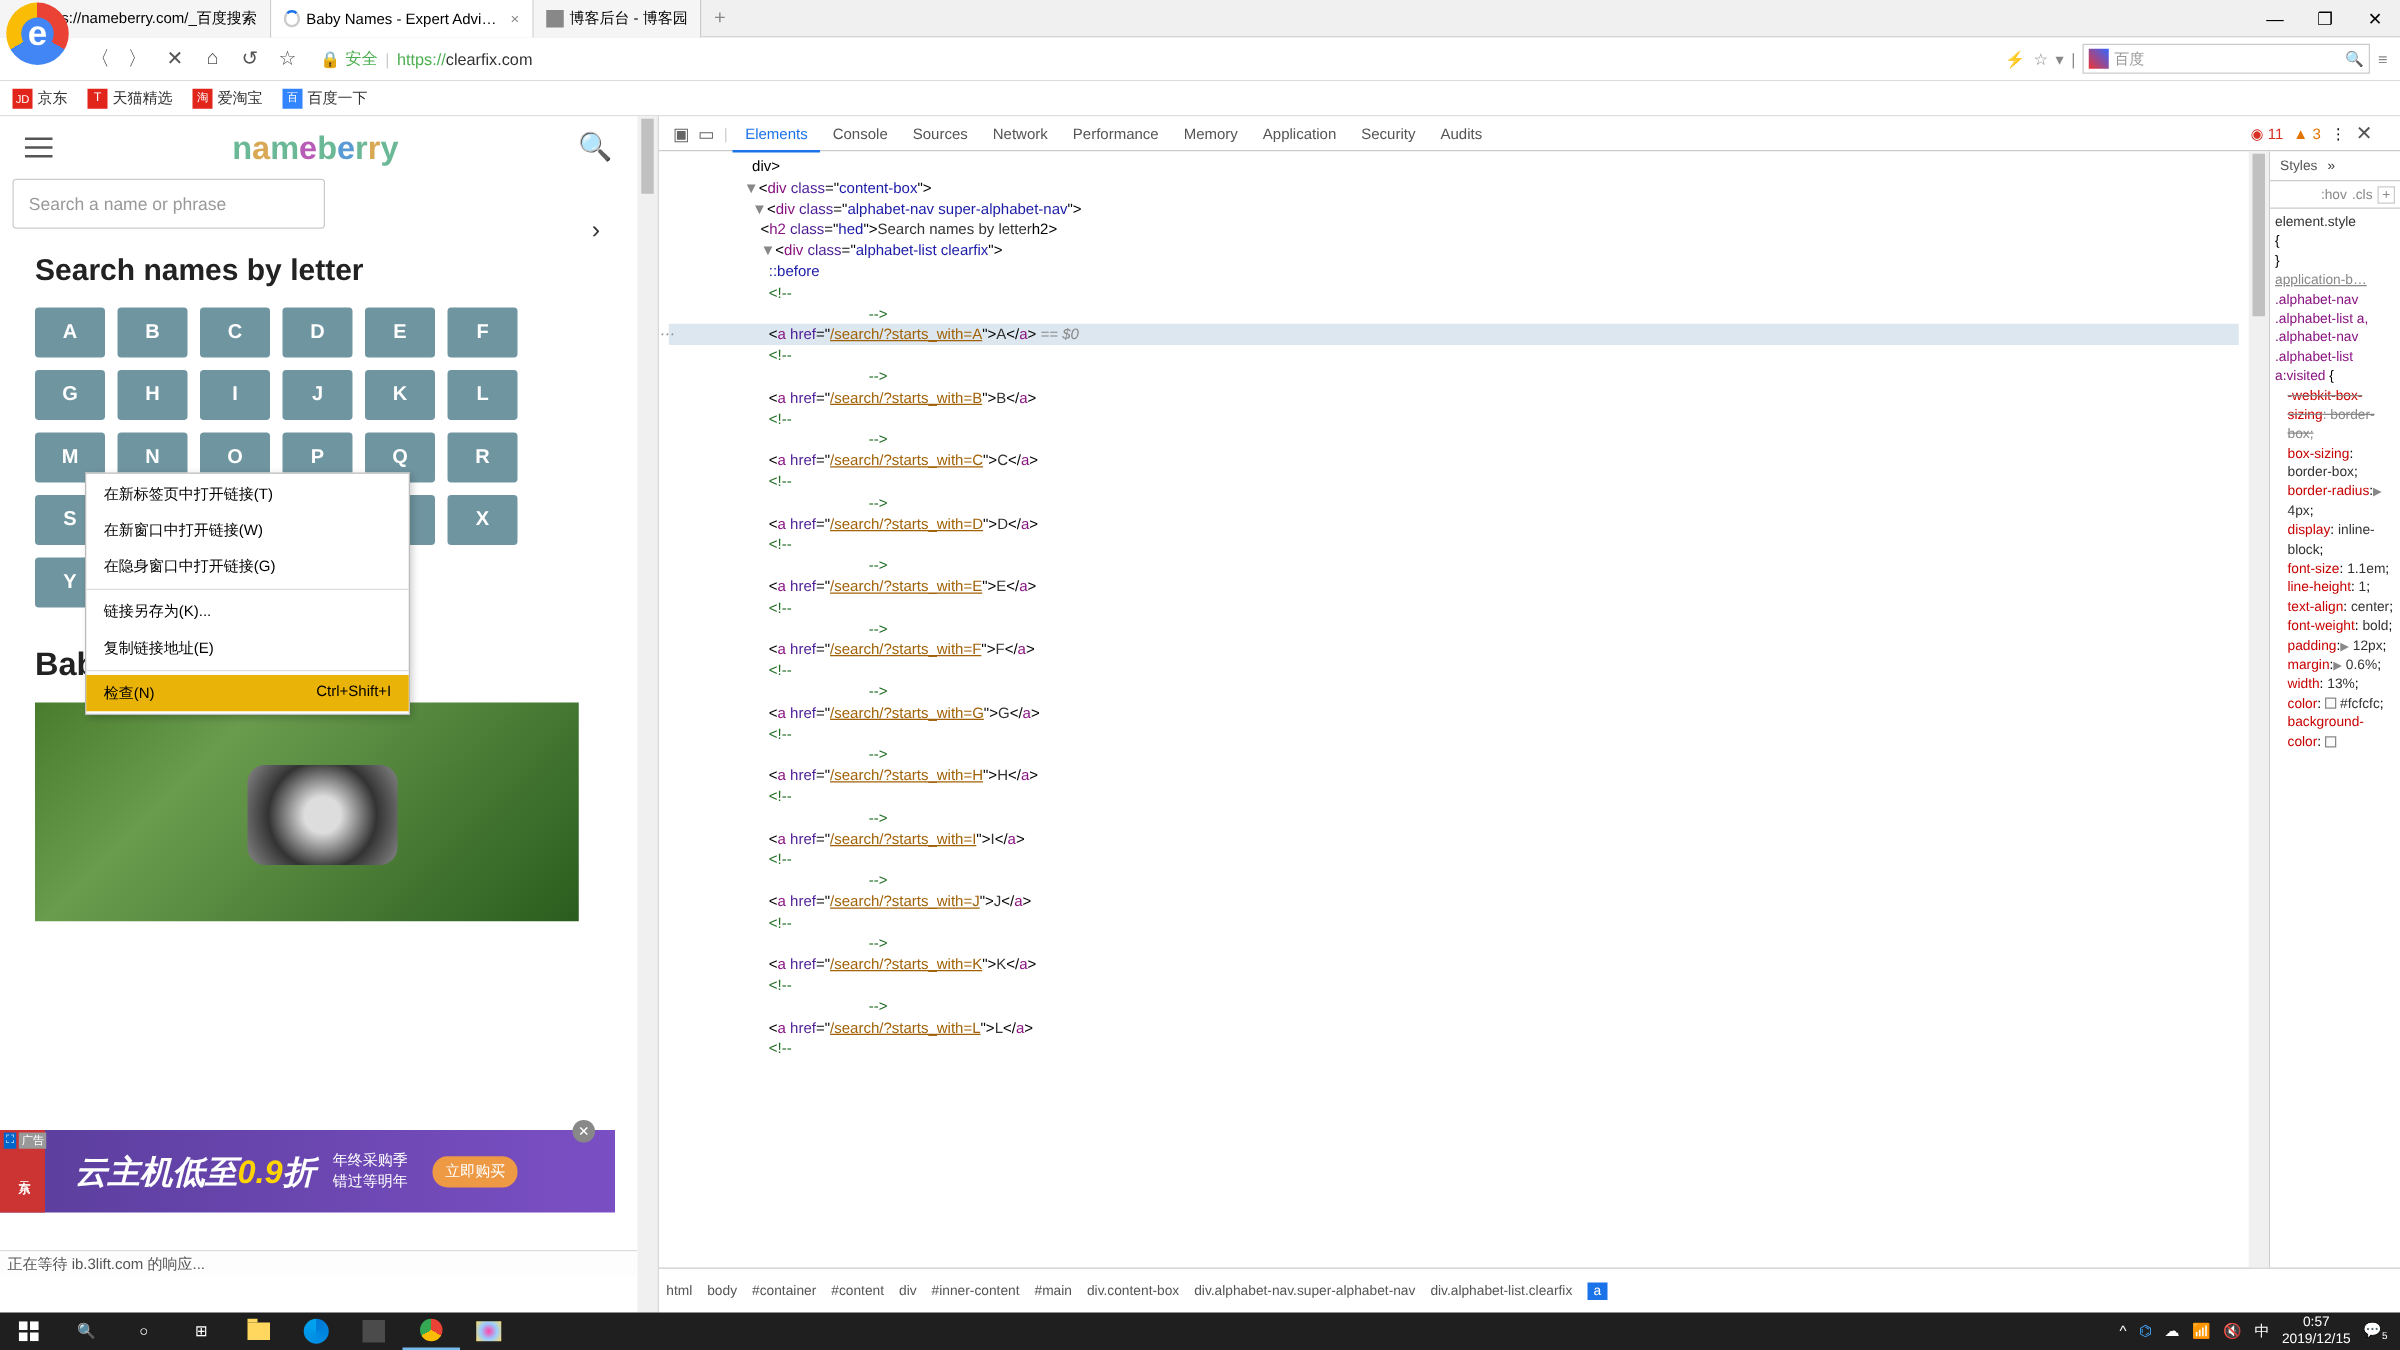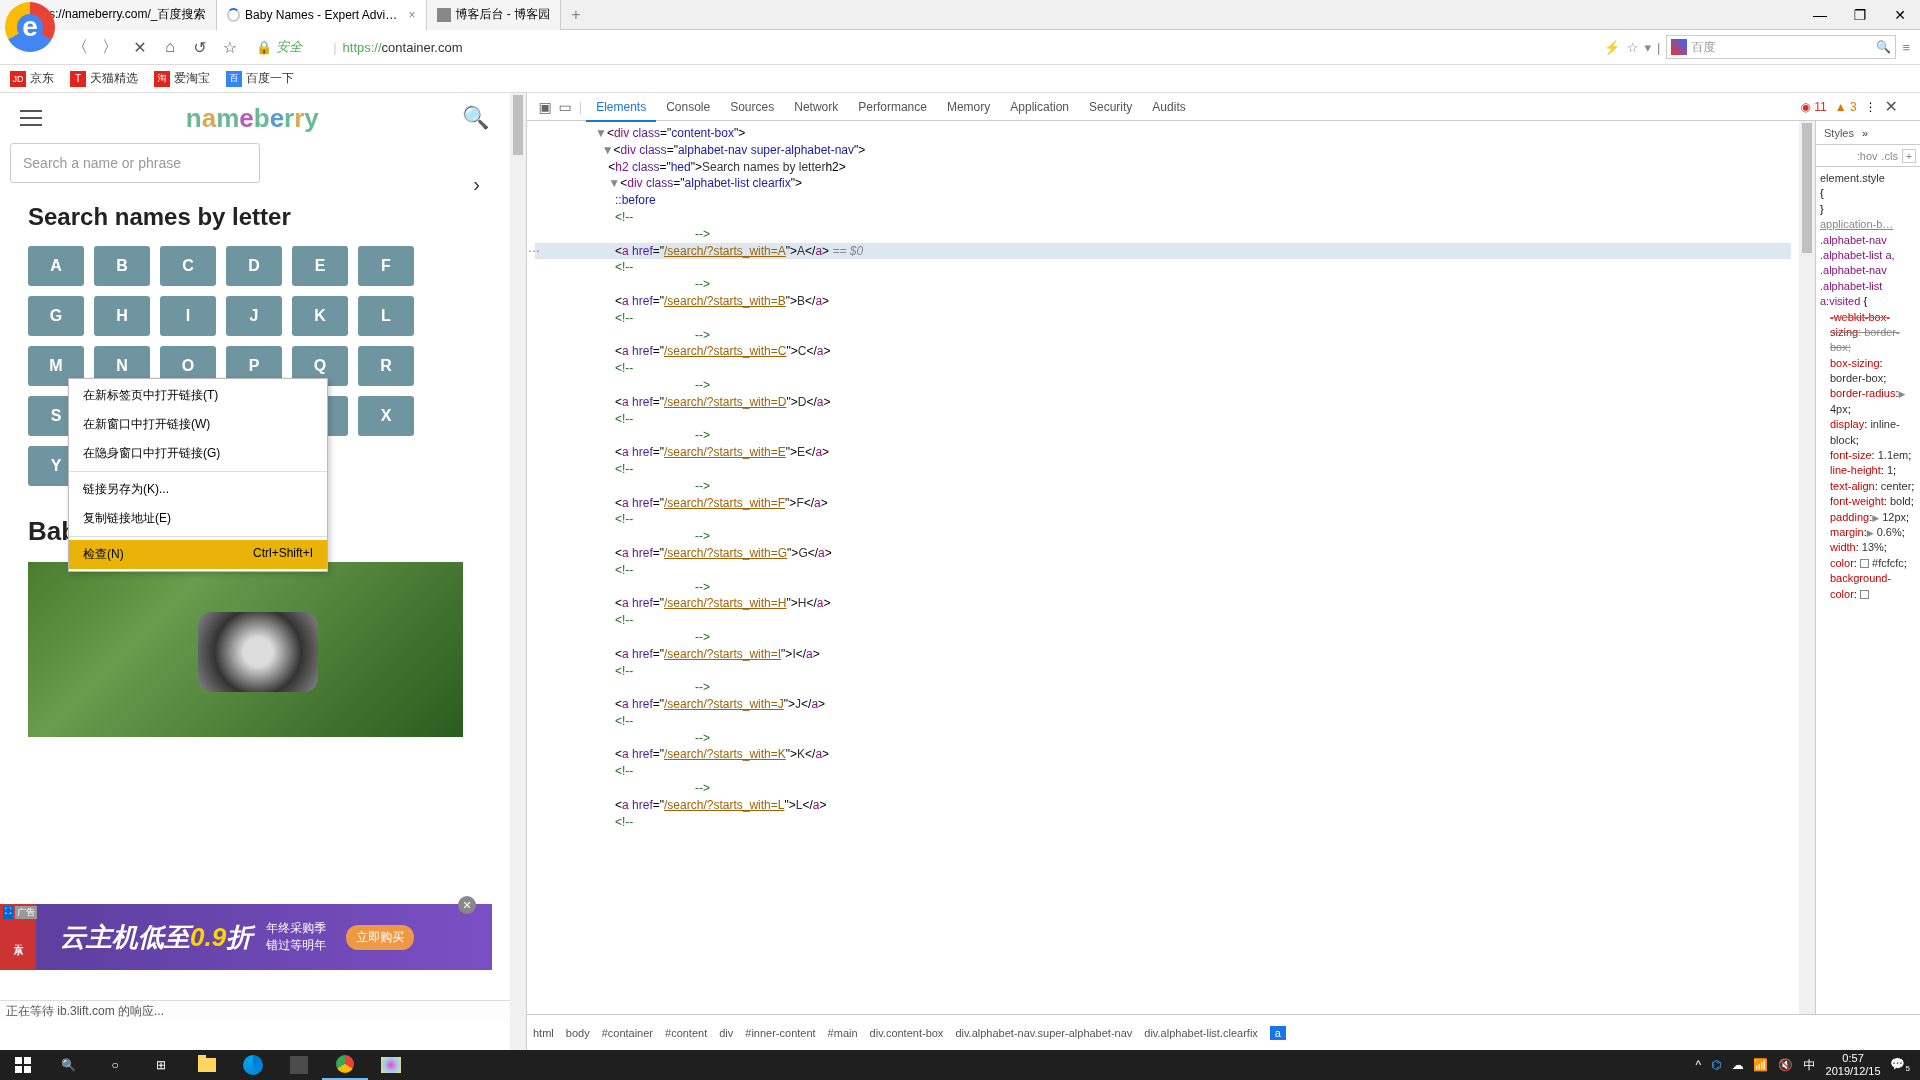--- a/index.html
+++ b/index.html
@@ -16,21 +16,21 @@
   .tab .favicon { width: 14px; height: 14px; margin-right: 5px; display:inline-block; }
   .tab .close { margin-left: 10px; color: #888; }
   .tab-add { padding: 0 10px; color: #888; }
   .win-controls { position: absolute; right: 0; top: 0; height: 30px; display: flex; }
   .win-controls span { width: 40px; display: flex; align-items: center; justify-content: center; font-size: 14px; }
   
   .browser-toolbar { height: 35px; background: #fff; border-bottom: 1px solid #ddd; display: flex; align-items: center; padding-left: 70px; gap: 10px; }
   .nav-btn { width: 20px; height: 20px; display: flex; align-items: center; justify-content: center; color: #555; }
   .address-bar { flex: 1; height: 26px; display: flex; align-items: center; padding: 0 6px; font-size: 13px; }
   .address-bar .lock { color: #4caf50; margin-right: 4px; }
-  .address-bar .safe { color: #4caf50; margin-right: 25px; font-style: italic; }
+  .address-bar .safe { color: #4caf50; margin-right: 0; }
   .address-bar .sep { color: #ccc; margin: 0 6px; }
   .address-bar .proto { color: #4caf50; }
   .address-bar .rest { color: #333; }
   .right-tools { display: flex; align-items: center; gap: 6px; padding-right: 10px; font-size: 13px; color: #888; }
   .right-search { width: 230px; height: 24px; border: 1px solid #ccc; display: flex; align-items: center; padding: 0 4px; font-size: 12px; color: #999; }
   .right-search .sicon { width: 16px; height: 16px; background: linear-gradient(45deg,#e33,#36f); margin-right:4px;}
   .right-search .mag { margin-left: auto; }
   
   .bookmarks { height: 28px; background: #fff; border-bottom: 1px solid #ddd; display: flex; align-items: center; padding-left: 10px; gap: 16px; font-size: 12px; }
   .bookmark { display: flex; align-items: center; gap: 4px; color: #333; }
@@ -171,21 +171,21 @@
   <span class="nav-btn">〉</span>
   <span class="nav-btn">✕</span>
   <span class="nav-btn">⌂</span>
   <span class="nav-btn">↺</span>
   <span class="nav-btn">☆</span>
   <div class="address-bar">
     <span class="lock">🔒</span>
     <span class="safe">安全</span>
     <span class="sep">|</span>
     <span class="proto">https://</span>
-      <span class="rest">container.com</span>
+      <span class="rest">clearfix.com</span>
   </div>
   <div class="right-tools">
     <span>⚡</span>
     <span>☆</span>
     <span>▾</span>
     <span>|</span>
     <div class="right-search">
       <span class="sicon"></span>
       <span>百度</span>
       <span class="mag">🔍</span>
@@ -311,20 +311,21 @@
         <span id="dt-tabs-container"><span class="dt-tab active">Elements</span><span class="dt-tab">Console</span><span class="dt-tab">Sources</span><span class="dt-tab">Network</span><span class="dt-tab">Performance</span><span class="dt-tab">Memory</span><span class="dt-tab">Application</span><span class="dt-tab">Security</span><span class="dt-tab">Audits</span></span>
         <div class="dt-right">
           <span class="dt-err">◉ <span>11</span></span>
           <span class="dt-warn">▲ <span>3</span></span>
           <span>⋮</span>
           <span class="dt-close">✕</span>
         </div>
       </div>
       <div class="dt-elements">
         <div class="dt-dom" id="dt-dom">
+            <div class="line">                    div&gt;</div>
             <div class="line">                  <span class="arrow">▼</span>&lt;<span class="tag">div</span> <span class="attr">class</span>="<span class="val">content-box</span>"&gt;</div>
             <div class="line">                    <span class="arrow">▼</span>&lt;<span class="tag">div</span> <span class="attr">class</span>="<span class="val">alphabet-nav super-alphabet-nav</span>"&gt;</div>
             <div class="line">                      &lt;<span class="tag">h2</span> <span class="attr">class</span>="<span class="val">hed</span>"&gt;<span class="txt">Search names by letter</span>h2&gt;</div>
             <div class="line">                      <span class="arrow">▼</span>&lt;<span class="tag">div</span> <span class="attr">class</span>="<span class="val">alphabet-list clearfix</span>"&gt;</div>
             <div class="line">                        <span class="val">::before</span></div>
             <div class="line">                        <span class="cmt">&lt;!--</span></div>
             <div class="line">                                                <span class="cmt">--&gt;</span></div>
             <div class="line selected"><span class="grey" style="position:absolute;left:0;">⋯</span>                        &lt;<span class="tag">a</span> <span class="attr">href</span>="<span class="link">/search/?starts_with=A</span>"&gt;<span class="txt">A</span>&lt;/<span class="tag">a</span>&gt; <span class="grey">== $0</span></div>
             <div class="line">                        <span class="cmt">&lt;!--</span></div>
             <div class="line">                                                <span class="cmt">--&gt;</span></div>

